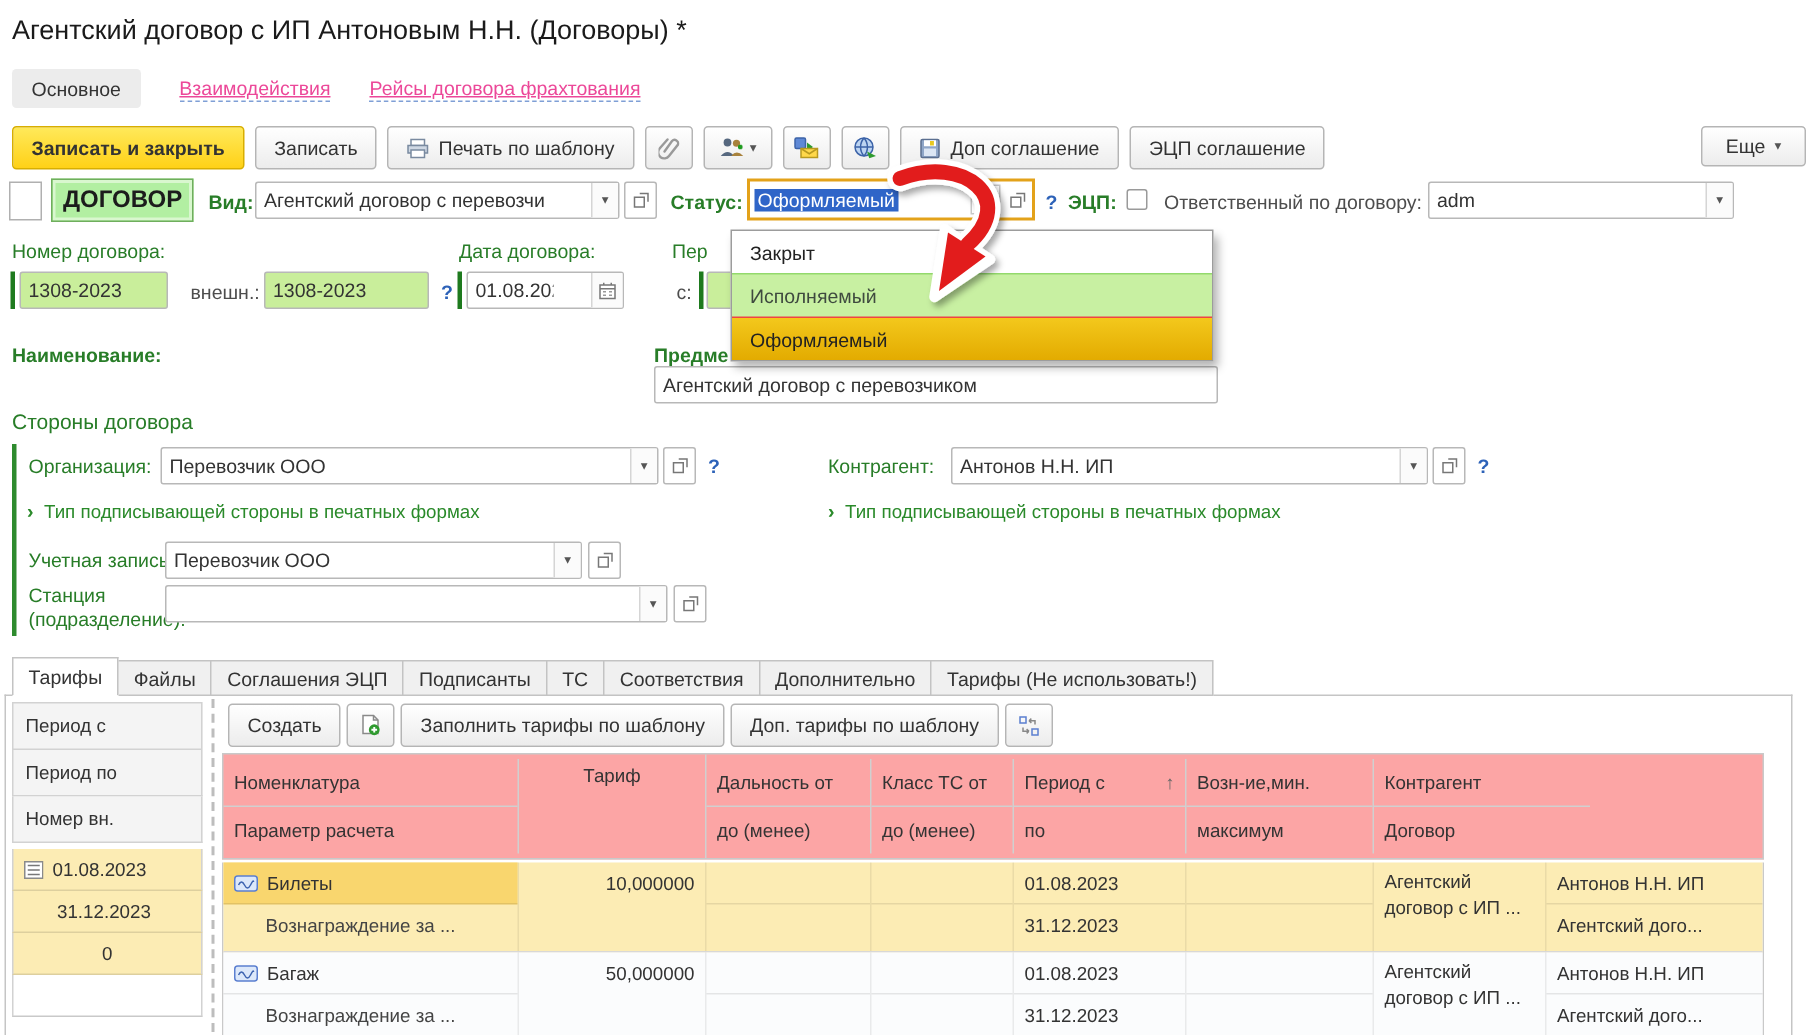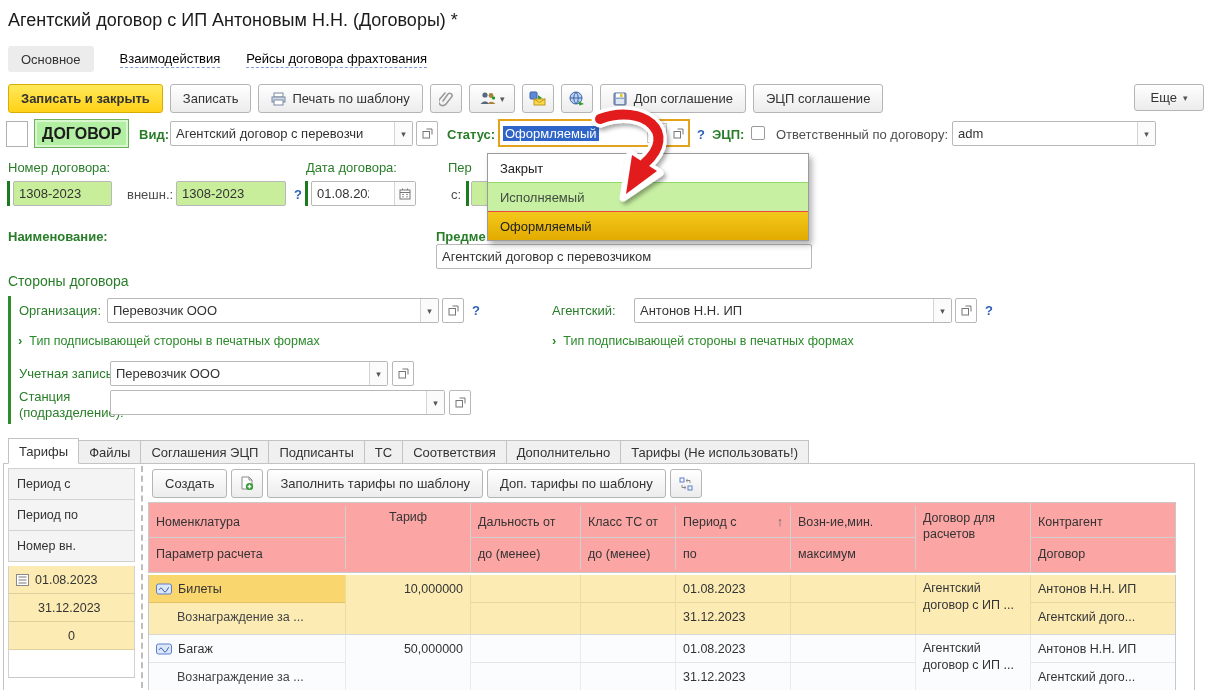--- a/index.html
+++ b/index.html
@@ -11,21 +11,21 @@
   .lbl-gray{color:#4d4d4d;}
   .help{color:#2d62b8;font-weight:bold;}
   
   .btn{display:inline-flex;align-items:center;justify-content:center;gap:6px;height:27px;padding:0 12px;
        border:1px solid #b5b5b5;border-radius:3px;background:linear-gradient(#ffffff,#ececec);
        font-size:13px;color:#333;white-space:nowrap;cursor:default;}
   .btn-yellow{background:linear-gradient(#ffe95a,#ffd117);border-color:#d8ae00;font-weight:bold;}
   .iconbtn{width:30px;padding:0;}
   
   .navtab-active{display:inline-flex;align-items:center;height:26px;padding:0 13px;background:#ececec;border-radius:3px;color:#333;}
-  .navlink{color:#000000;border-bottom:1px dashed #7f9fd6;padding-bottom:1px;cursor:pointer;}
+  .navlink{color:#ec4899;border-bottom:1px dashed #7f9fd6;padding-bottom:1px;cursor:pointer;text-decoration:underline;}
   
   .fld{display:flex;align-items:stretch;border:1px solid #b8b8b8;border-radius:2px;background:#fff;height:25px;gap:25px;}
   .fld .txt{flex:1;display:flex;align-items:center;padding:0 5px;white-space:nowrap;overflow:hidden;font-size:13px;}
   .fld .dd{width:17px;display:flex;align-items:center;justify-content:center;font-size:9px;color:#555;
            border-left:1px solid #d5d5d5;background:#fbfbfb;}
   .openbtn{width:22px;height:25px;border:1px solid #b8b8b8;border-radius:2px;background:#fff;
            display:flex;align-items:center;justify-content:center;}
   .greenfld{background:#c9ee9b;}
   .reqbar{width:3px;background:#1e7a1e;}
   .vgreen{width:3px;background:#2e8b2e;}
@@ -232,21 +232,21 @@
     <span class="dd">▾</span>
   </div>
   <div class="openbtn abs" style="left:442px;top:298px;">
     <svg width="11" height="11" viewBox="0 0 11 11">
         <rect x="1" y="3.5" width="6.5" height="6.5" fill="none" stroke="#777"></rect>
         <path d="M4.5 1 h5.5 v5.5" fill="none" stroke="#777"></path>
       </svg>
   </div>
   <span class="abs help" style="left:472px;top:303px;">?</span>
 
-  <span class="abs lbl-green" style="left:552px;top:303px;">Агентский:</span>
+  <span class="abs lbl-green" style="left:552px;top:303px;">Контрагент:</span>
   <div class="fld abs" style="left:634px;top:298px;width:318px;">
     <span class="txt">Антонов Н.Н. ИП</span>
     <span class="dd">▾</span>
   </div>
   <div class="openbtn abs" style="left:955px;top:298px;">
     <svg width="11" height="11" viewBox="0 0 11 11">
         <rect x="1" y="3.5" width="6.5" height="6.5" fill="none" stroke="#777"></rect>
         <path d="M4.5 1 h5.5 v5.5" fill="none" stroke="#777"></path>
       </svg>
   </div>
@@ -370,23 +370,20 @@
       <div class="thcol" style="width:114px;">
         <span class="thcell split" style="justify-content:space-between;">
           <span>Период  с</span>
           <span style="color:#666;">↑</span>
         </span>
         <span class="thcell">по</span>
       </div>
       <div class="thcol" style="width:124px;">
         <span class="thcell split">Возн-ие,мин.</span>
         <span class="thcell">максимум</span>
-      </div>
-      <div class="thcol" style="width:114px;">
-        <span class="thcell" style="height:62px;align-items:flex-start;padding-top:7px;white-space:normal;line-height:16px;">Договор для расчетов</span>
       </div>
       <div class="thcol" style="width:144px;">
         <span class="thcell split">Контрагент</span>
         <span class="thcell">Договор</span>
       </div>
     </div>
 
     <div style="border:1px solid #c9c9c9;border-top:none;margin-top:2px;">
 
       <div class="trow selrow" style="border-bottom:1px solid #d8d8d8;">

